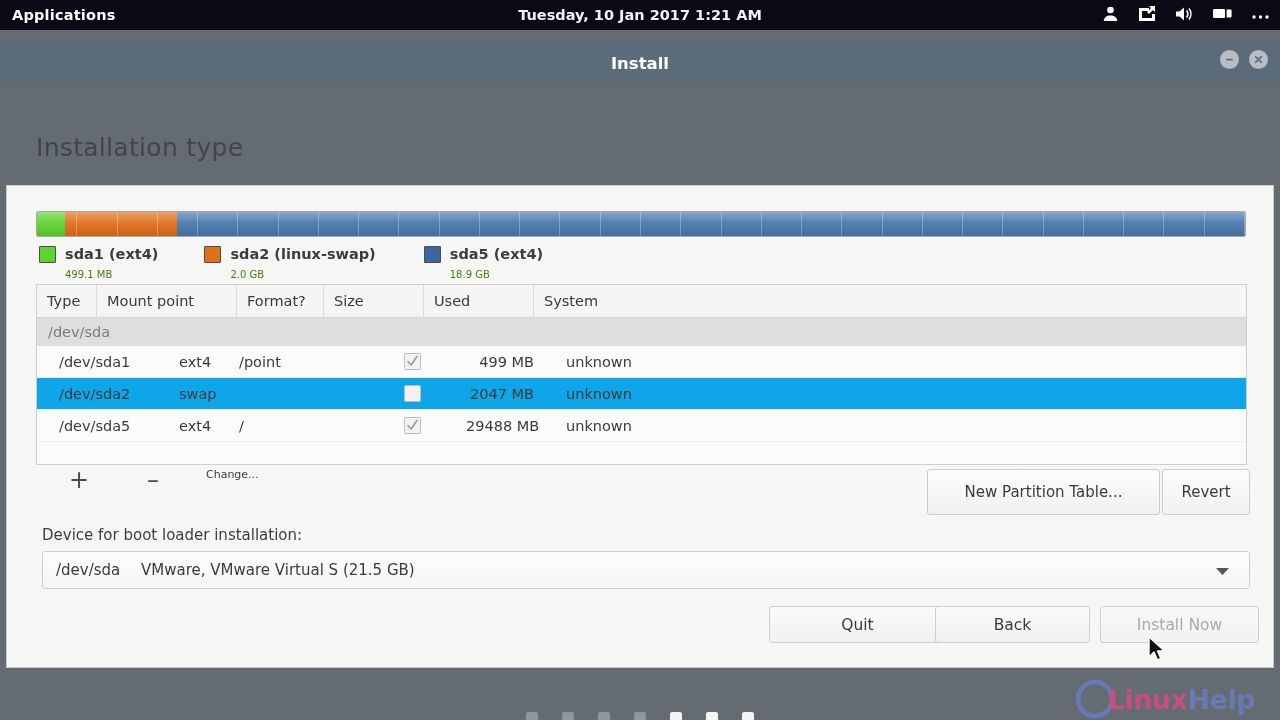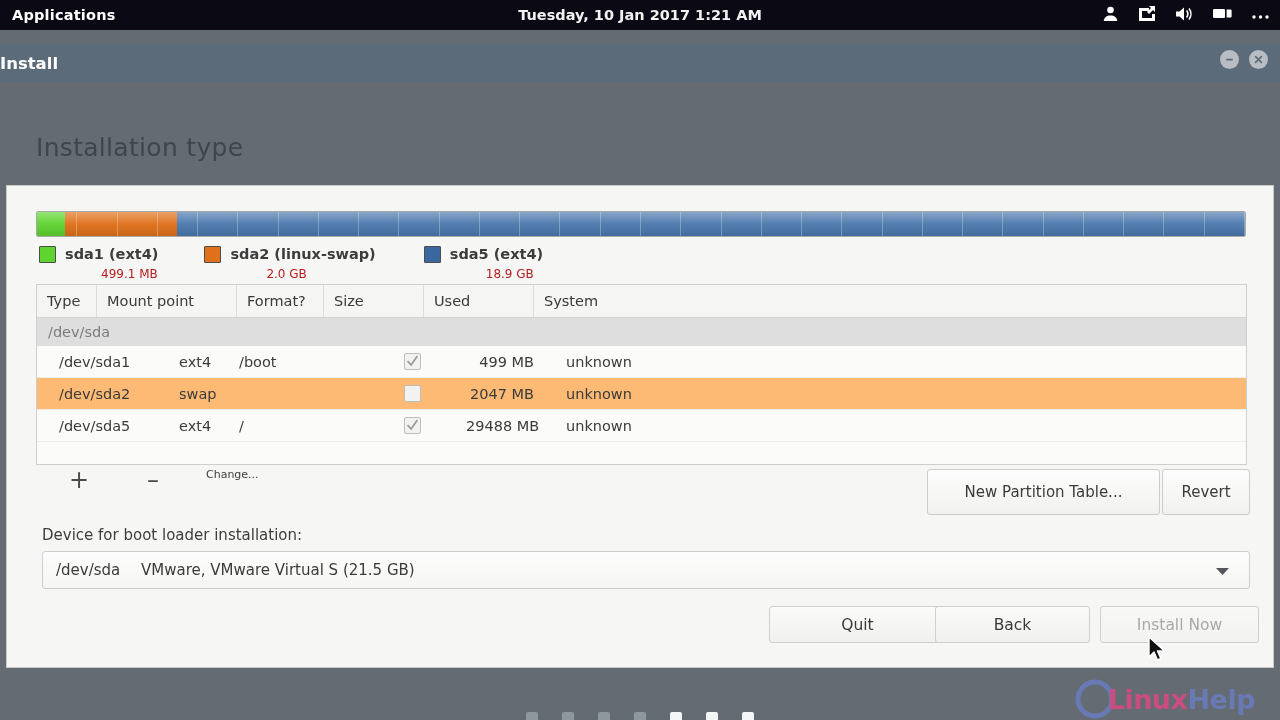--- a/index.html
+++ b/index.html
@@ -32,21 +32,21 @@
   #topbar .tray .ic { display: block; }
 
   
   #window {
     position: absolute; left: 0; top: 30px; width: 1280px; height: 690px;
     background: #646b73;
   }
   #titlebar {
     position: absolute; left: 0; top: 14px; width: 1280px; height: 38px;
     background: #5b6b7a;
-    display: flex; align-items: center; justify-content: flex-start;
+    display: flex; align-items: center; justify-content: center;
   }
   #titlebar .title {
     color: #ffffff; font-weight: bold; font-size: 16.5px;
   }
   #titlebar .wbtns {
     position: absolute; right: 12px; top: 6px; display: flex; gap: 10px;
   }
   .circbtn {
     width: 19px; height: 19px; border-radius: 50%;
     background: #b7bdc2; display: flex; align-items: center; justify-content: center;
@@ -84,21 +84,21 @@
   #legend {
     position: absolute; left: 32px; top: 58px; height: 36px;
     display: flex; align-items: flex-start;
   }
   .leg { display: flex; align-items: flex-start; }
   .leg .swatch {
     width: 17px; height: 17px; margin-top: 2px; margin-right: 9px;
     border: 1px solid #4c4c4c; border-radius: 1px;
   }
   .leg .txt .name { font-size: 14.5px; font-weight: bold; color: #3c3c3c; }
-  .leg .txt .size { font-size: 12px; color: #b91c1c; margin-top: 3px; margin-left: 36px; }
+  .leg .txt .size { font-size: 10px; color: #4d7c0f; margin-top: 3px; }
 
   
   #table {
     position: absolute; left: 29px; top: 98px; width: 1211px;
     border: 1px solid #cfcfcd; background: #ffffff;
     font-size: 14.5px; color: #3b3b3b;
   }
   .trow { display: flex; align-items: center; height: 32px; }
   .thead { height: 33px; background: #f5f5f4; border-bottom: 1px solid #d3d3d1; }
   .thead .cell { font-size: 14.5px; color: #3a3a3a; border-right: 1px solid #dcdcda; height: 100%;
@@ -109,21 +109,21 @@
   .c-type   { width: 60px; }
   .c-mount  { width: 140px; }
   .c-format { width: 87px; }
   .c-size   { width: 100px; }
   .c-used   { width: 110px; }
   .c-system { flex: 1; }
 
   .grouprow { background: #dedede; color: #7c7c7a; height: 28px; }
   .grouprow .cell { padding-left: 11px; }
   .drow { border-bottom: 1px solid #ededeb; background: #fbfbfa; }
-  .drow.alt { background: #fdba74; }
+  .drow.alt { background: #0ea5e9; }
   .drow .c-device { padding-left: 22px; }
   .drow .c-size { text-align: right; padding-right: 22px; }
   .drow .c-format { display: flex; justify-content: center; align-items: center; }
   .tfoot { height: 22px; background: #fbfbfa; }
 
   .chk {
     width: 17px; height: 17px; border: 1px solid #bdbdbb; border-radius: 2px;
     background: #f2f2f0; display: flex; align-items: center; justify-content: center;
   }
 
@@ -328,21 +328,21 @@
         <div class="cell c-system">System</div>
       </div>
 
       <div class="trow grouprow">
         <div class="cell">/dev/sda</div>
       </div>
 
       <div class="trow drow">
         <div class="cell c-device">/dev/sda1</div>
         <div class="cell c-type">ext4</div>
-        <div class="cell c-mount">/boot</div>
+        <div class="cell c-mount">/point</div>
         <div class="cell c-format">
           <span class="chk">
             <svg width="13" height="13" viewBox="0 0 13 13">
                 <path d="M2 6.6l3.1 3.4L11 1.6" stroke="#9a9a98" stroke-width="1.7" fill="none" stroke-linecap="round" stroke-linejoin="round"></path>
               </svg>
           </span>
         </div>
         <div class="cell c-size">499 MB</div>
         <div class="cell c-used">unknown</div>
         <div class="cell c-system"></div>

